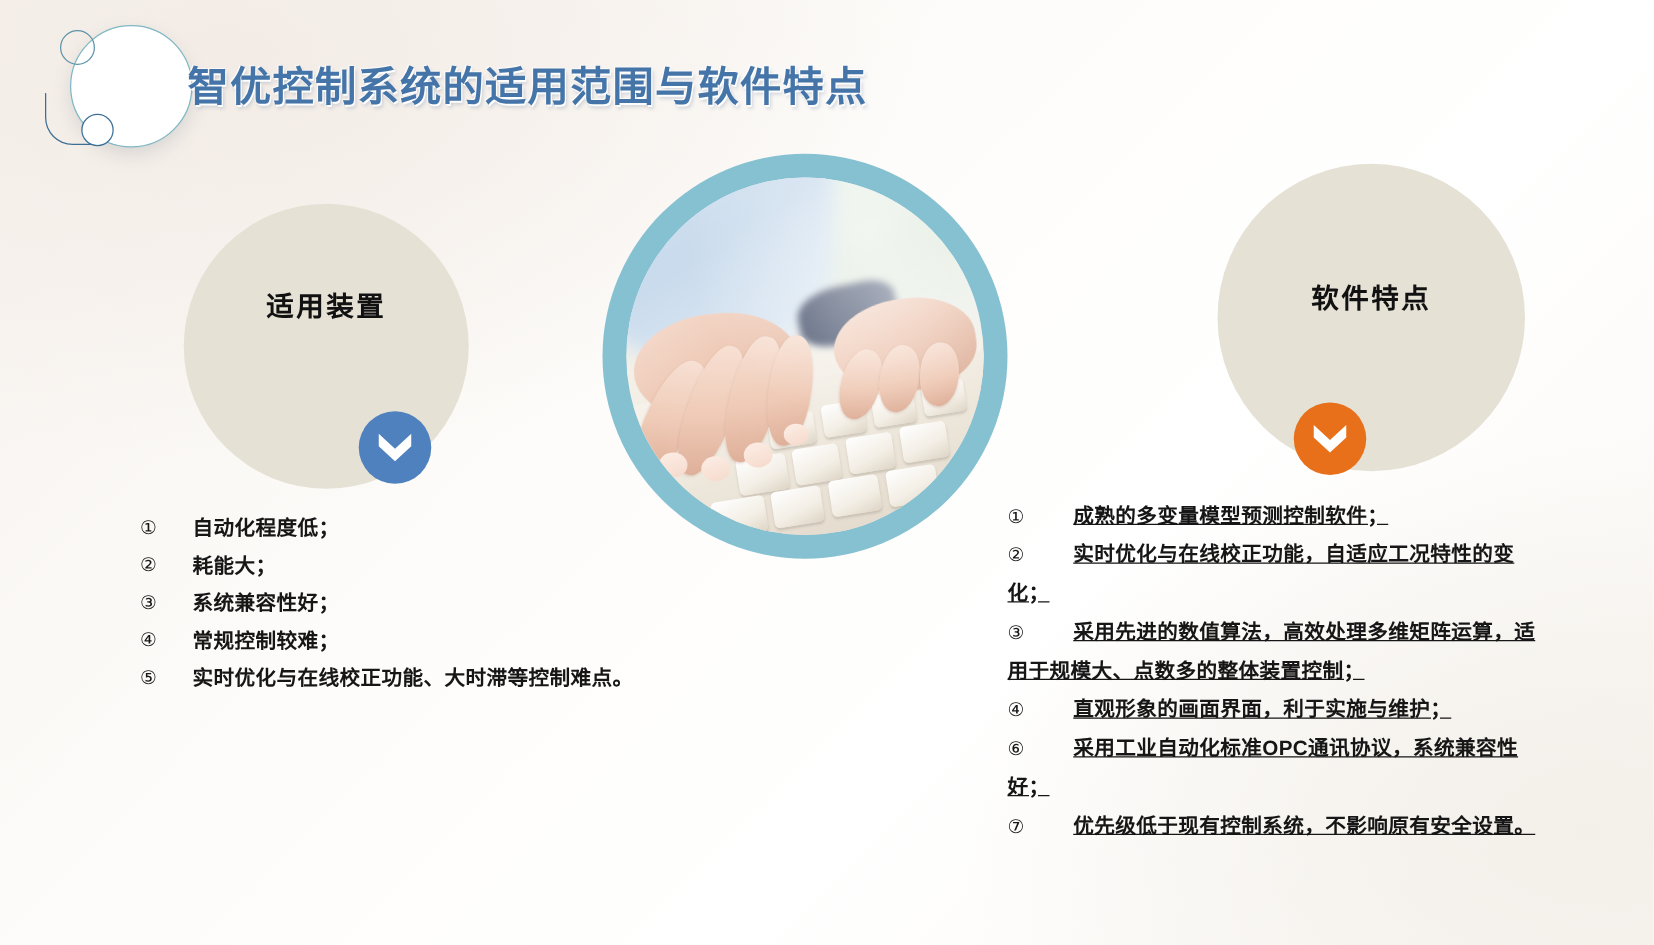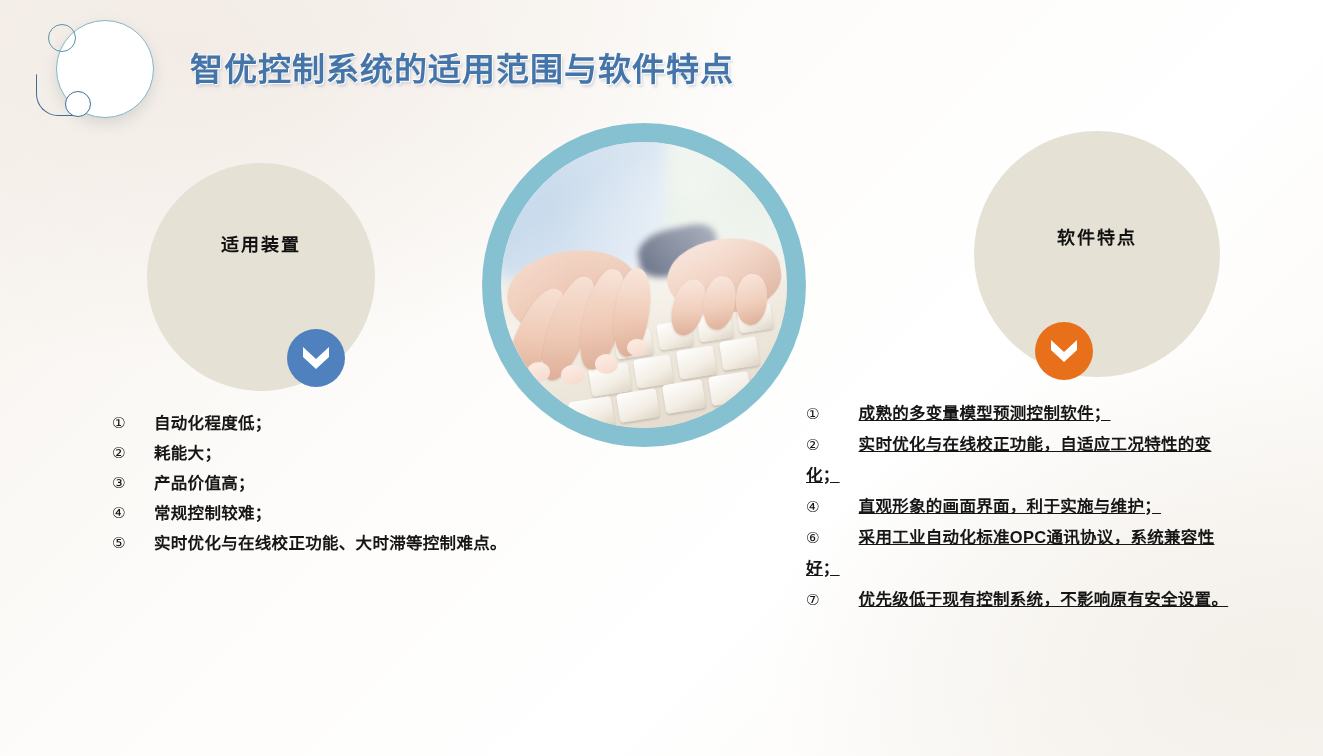--- a/index.html
+++ b/index.html
@@ -84,21 +84,20 @@
     top: 43px;
     font-size: 33px;
     font-weight: 700;
     letter-spacing: 1px;
     color: #4575a8;
     text-shadow:
       1px 1px 0 rgba(255,255,255,0.95),
       -1px -1px 0 rgba(255,255,255,0.65),
       2px 3px 3px rgba(120,140,170,0.30);
     white-space: nowrap;
-    margin-left: 40px;
   }
 
   
   .topic-circle {
     position: absolute;
     border-radius: 50%;
     background: #e5e1d5;
     display: flex;
     align-items: center;
     justify-content: center;
@@ -109,21 +108,21 @@
     width: 228px;
     height: 228px;
   }
   .topic-circle.right {
     left: 974px;
     top: 131px;
     width: 246px;
     height: 246px;
   }
   .topic-label {
-    font-size: 18px;
+    font-size: 22px;
     font-weight: 700;
     color: #111111;
     letter-spacing: 2px;
     transform: translateY(-34px);
   }
   .topic-circle.right .topic-label {
     transform: translateY(-18px);
   }
 
   
@@ -370,21 +369,21 @@
     <div class="bullet-row">
       <span class="bullet-num">①</span>
       <span class="bullet-text">自动化程度低；</span>
     </div>
     <div class="bullet-row">
       <span class="bullet-num">②</span>
       <span class="bullet-text">耗能大；</span>
     </div>
     <div class="bullet-row">
       <span class="bullet-num">③</span>
-      <span class="bullet-text">产品价值高；</span>
+      <span class="bullet-text">系统兼容性好；</span>
     </div>
     <div class="bullet-row">
       <span class="bullet-num">④</span>
       <span class="bullet-text">常规控制较难；</span>
     </div>
     <div class="bullet-row">
       <span class="bullet-num">⑤</span>
       <span class="bullet-text">实时优化与在线校正功能、大时滞等控制难点。</span>
     </div>
   </div>
@@ -392,20 +391,24 @@
   <div class="bullet-list right">
     <div class="bullet-row">
       <span class="bullet-num">①</span>
       <span class="bullet-text">成熟的多变量模型预测控制软件；</span>
     </div>
     <div class="bullet-row">
       <span class="bullet-num">②</span>
       <span class="bullet-text">实时优化与在线校正功能，自适应工况特性的变化；</span>
     </div>
     <div class="bullet-row">
+      <span class="bullet-num">③</span>
+      <span class="bullet-text">采用先进的数值算法，高效处理多维矩阵运算，适用于规模大、点数多的整体装置控制；</span>
+    </div>
+    <div class="bullet-row">
       <span class="bullet-num">④</span>
       <span class="bullet-text">直观形象的画面界面，利于实施与维护；</span>
     </div>
     <div class="bullet-row">
       <span class="bullet-num">⑥</span>
       <span class="bullet-text">采用工业自动化标准OPC通讯协议，系统兼容性好；</span>
     </div>
     <div class="bullet-row">
       <span class="bullet-num">⑦</span>
       <span class="bullet-text">优先级低于现有控制系统，不影响原有安全设置。</span>

